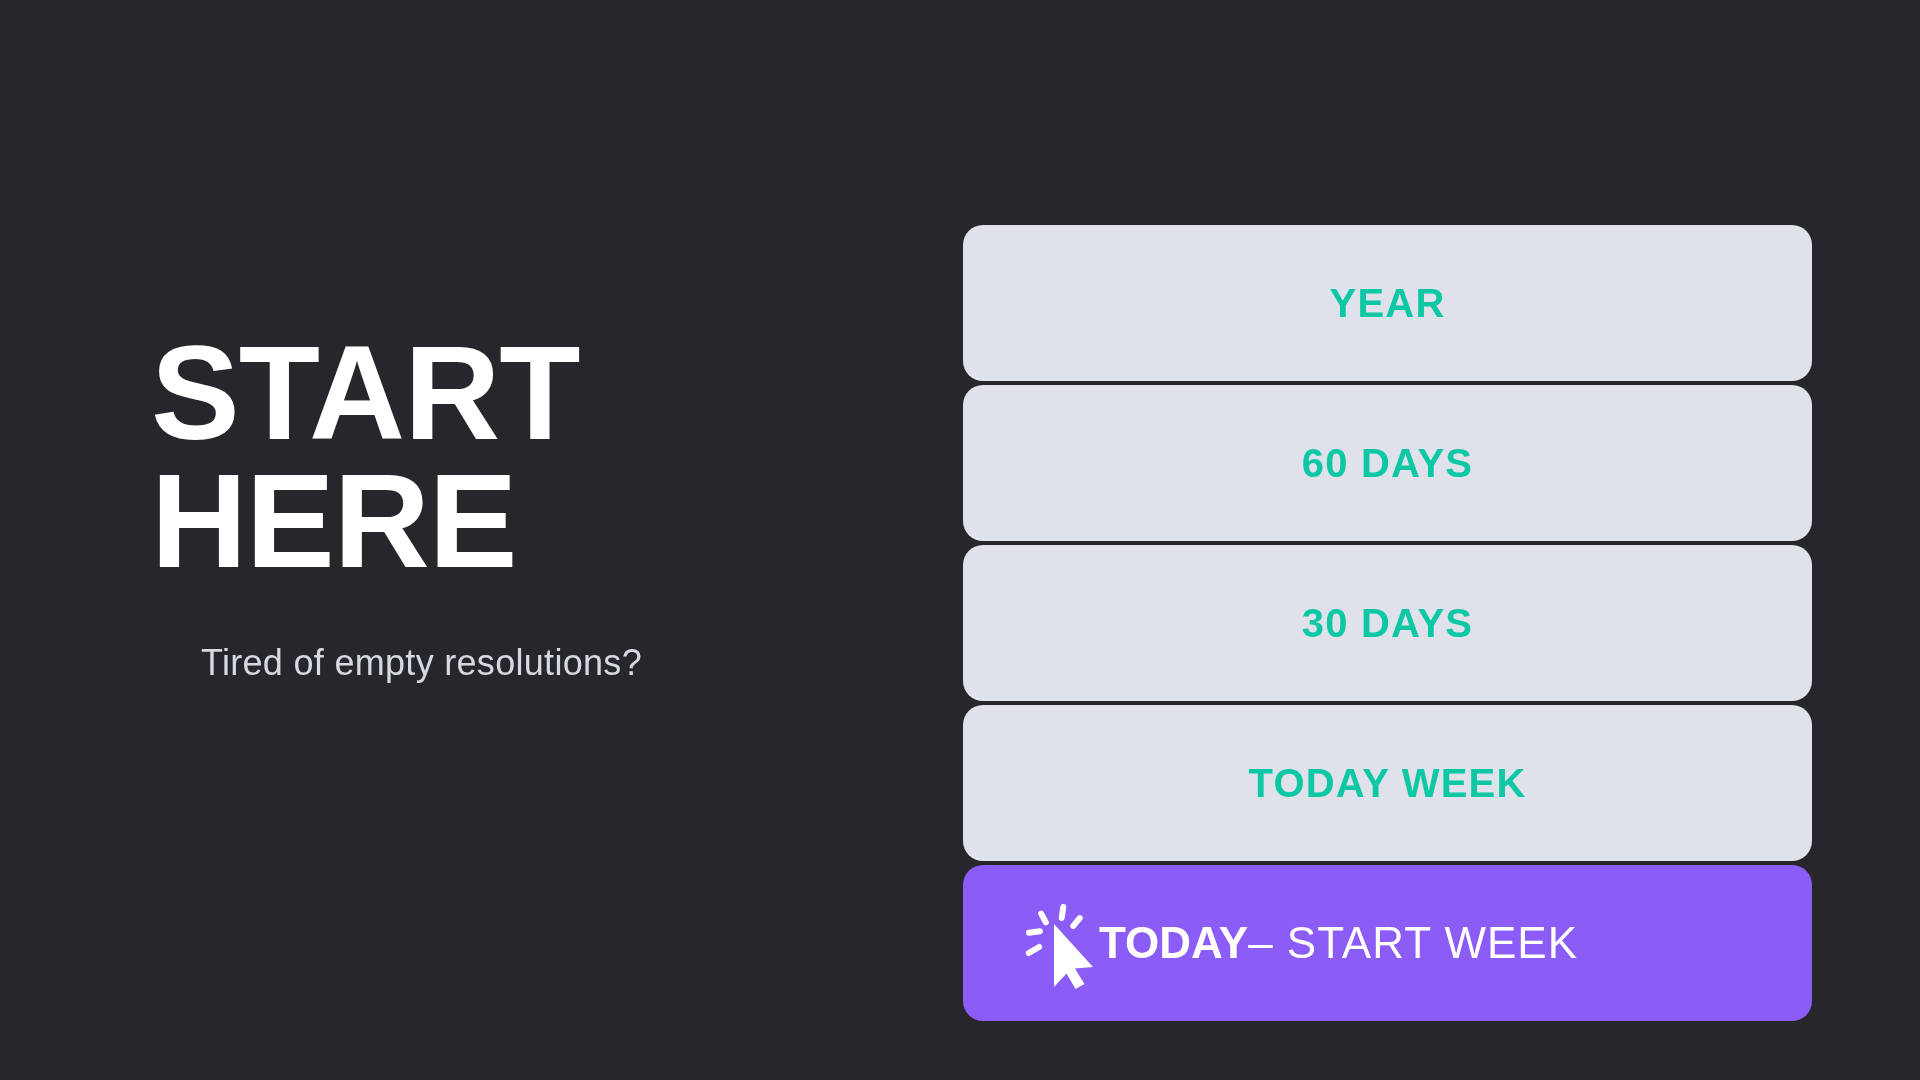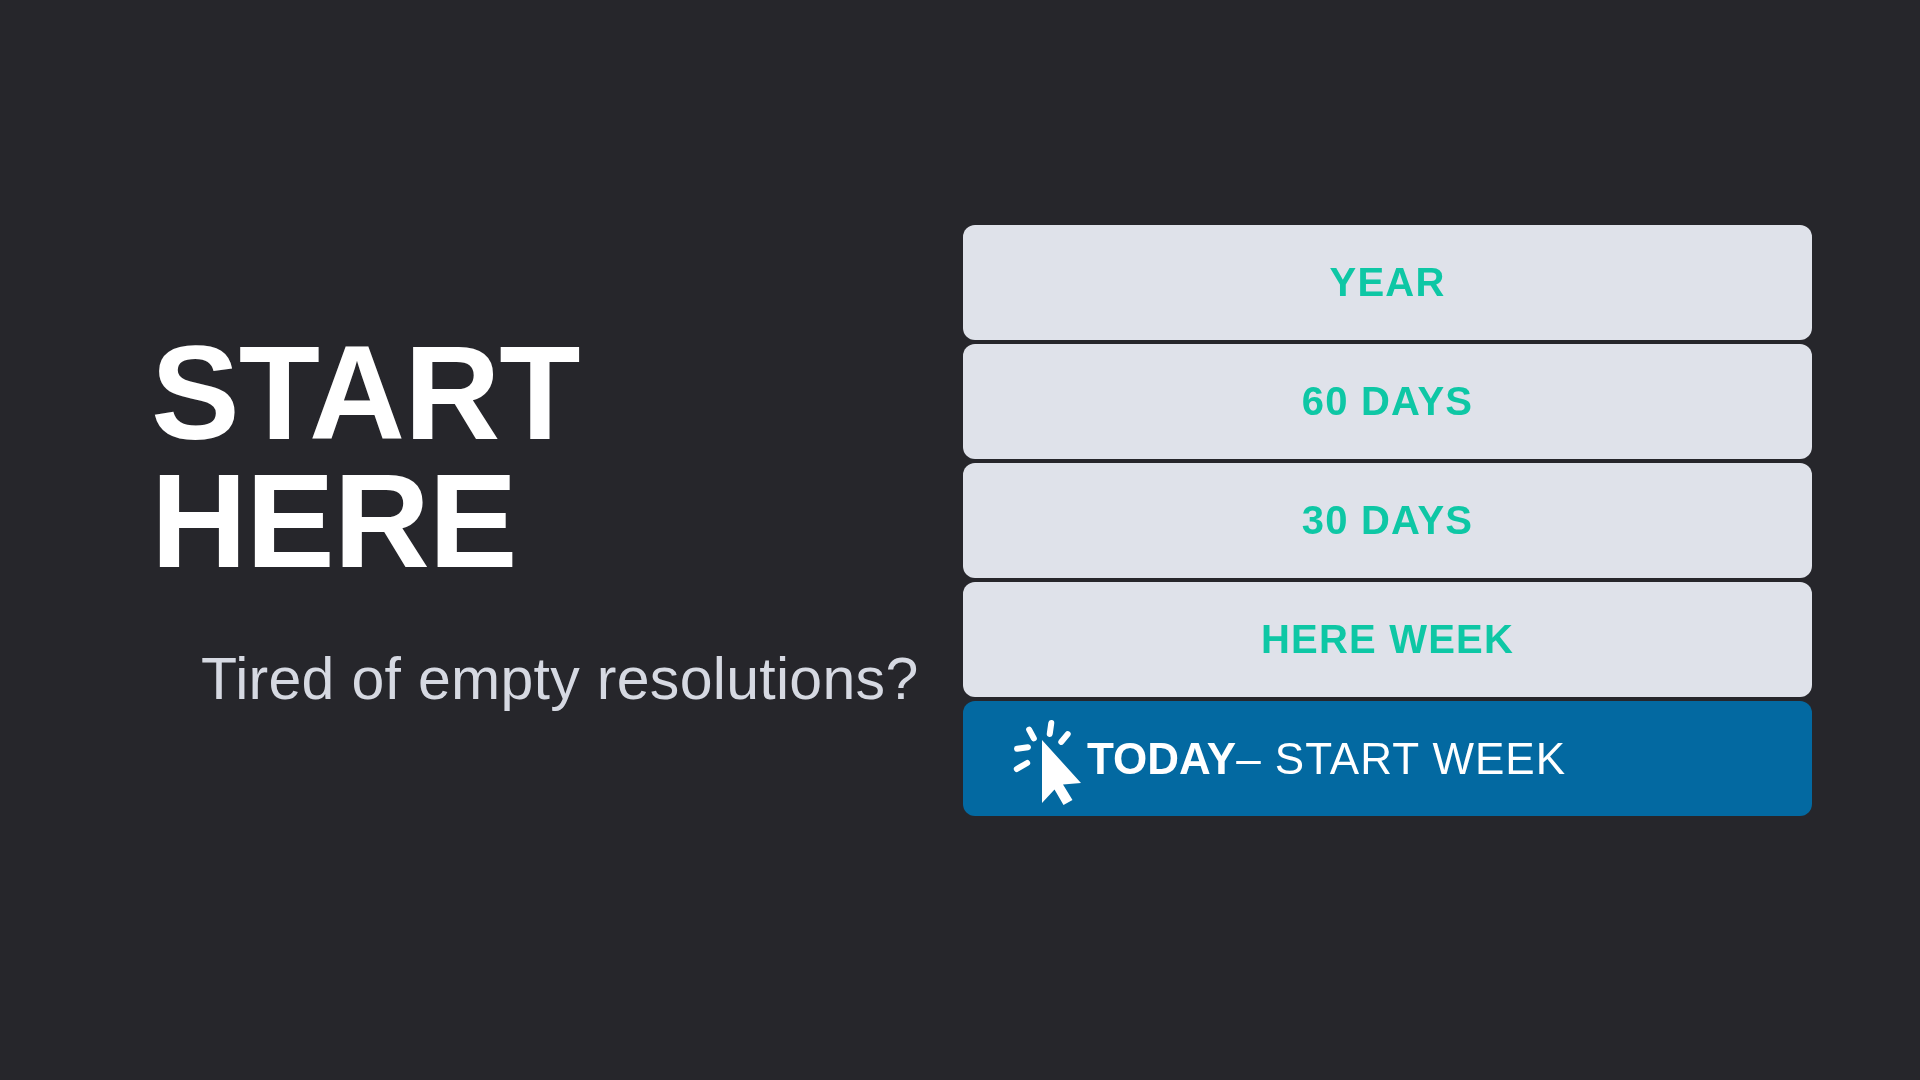--- a/index.html
+++ b/index.html
@@ -46,63 +46,63 @@
 
   .subtitle-block {
     margin-top:52px;
     padding-left:50px;
   }
 
   .subtitle-line {
     font-family:"Liberation Sans", sans-serif;
     font-weight:normal;
     color:#d6d9e2;
-    font-size:59px;
+    font-size:36px;
     line-height:1.45;
     letter-spacing:0.3px;
     white-space:nowrap;
   }
 
   
   .pill-stack {
     position:absolute;
     left:963px;
     top:225px;
     width:849px;
     display:flex;
     flex-direction:column;
     gap:4px;
   }
 
   .pill {
-    height:115px;
-    border-radius:12px;
+    height:156px;
+    border-radius:20px;
     display:flex;
     align-items:center;
     justify-content:center;
     position:relative;
   }
 
   .pill.light {
     background:#dfe2ea;
   }
 
   .pill.light .pill-label {
     color:#0ec7a5;
     font-family:"Liberation Sans", sans-serif;
     font-weight:bold;
     font-size:40px;
     letter-spacing:1.2px;
     text-align:center;
   }
 
   .pill.cta {
-    background:#0369a1;
+    background:#8b5cf6;
     justify-content:flex-start;
-    padding-left:46px;
+    padding-left:58px;
   }
 
   .cta-inner {
     display:flex;
     align-items:center;
     gap:2px;
   }
 
   .cursor-icon {
     width:82px;
@@ -157,21 +157,21 @@
 
     <div class="pill light">
       <span class="pill-label">60 DAYS</span>
     </div>
 
     <div class="pill light">
       <span class="pill-label">30 DAYS</span>
     </div>
 
     <div class="pill light">
-      <span class="pill-label">HERE WEEK</span>
+      <span class="pill-label">TODAY WEEK</span>
     </div>
 
     <div class="pill cta">
       <div class="cta-inner">
 
         <svg class="cursor-icon" viewBox="0 0 82 86" xmlns="http://www.w3.org/2000/svg">
           <g fill="#ffffff">
 
             <rect x="38.5" y="1" width="6" height="17" rx="3" transform="rotate(8 41.5 9.5)"></rect>
             <rect x="19.5" y="7" width="6" height="16" rx="3" transform="rotate(-28 22.5 15)"></rect>

